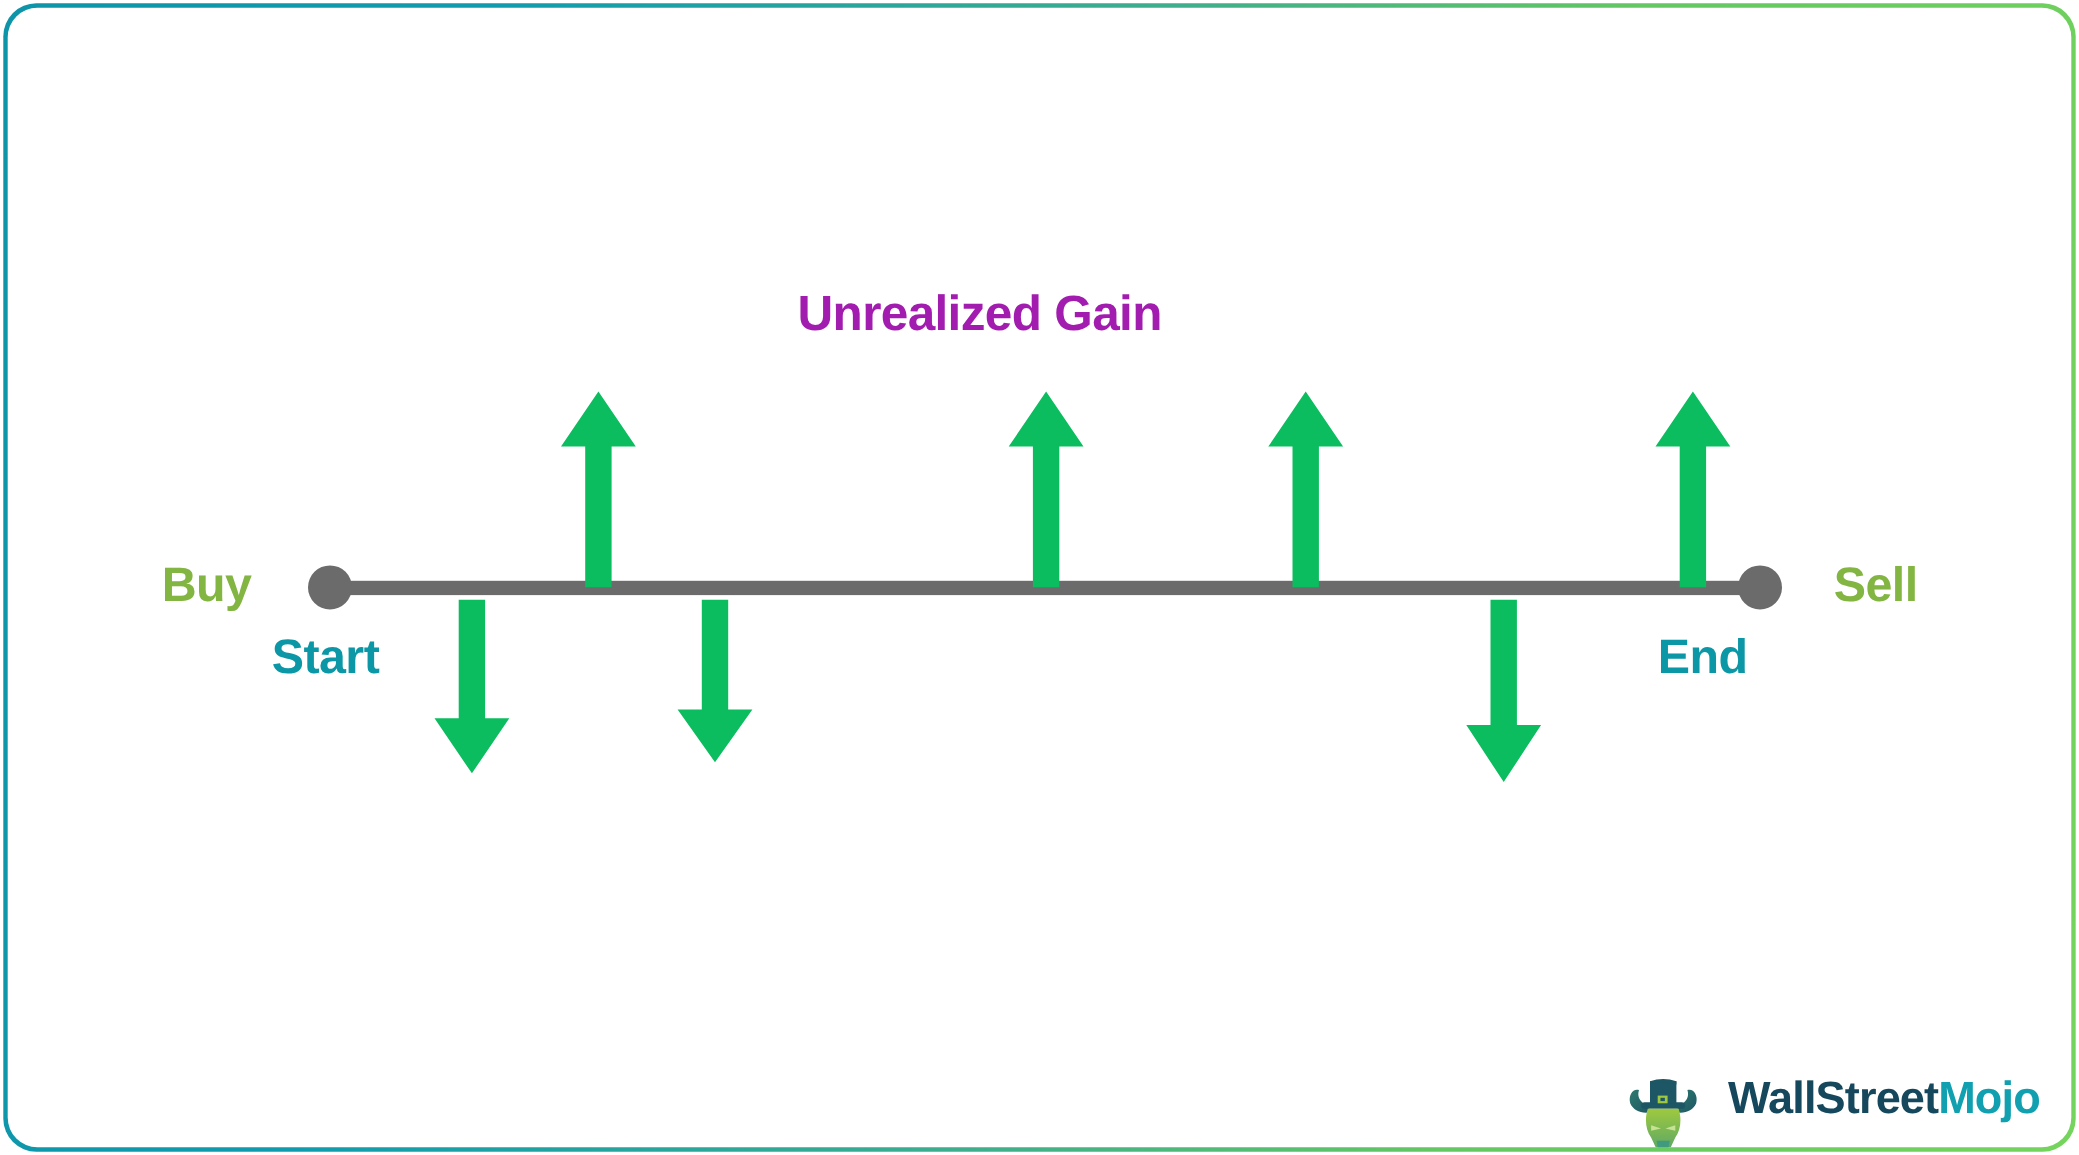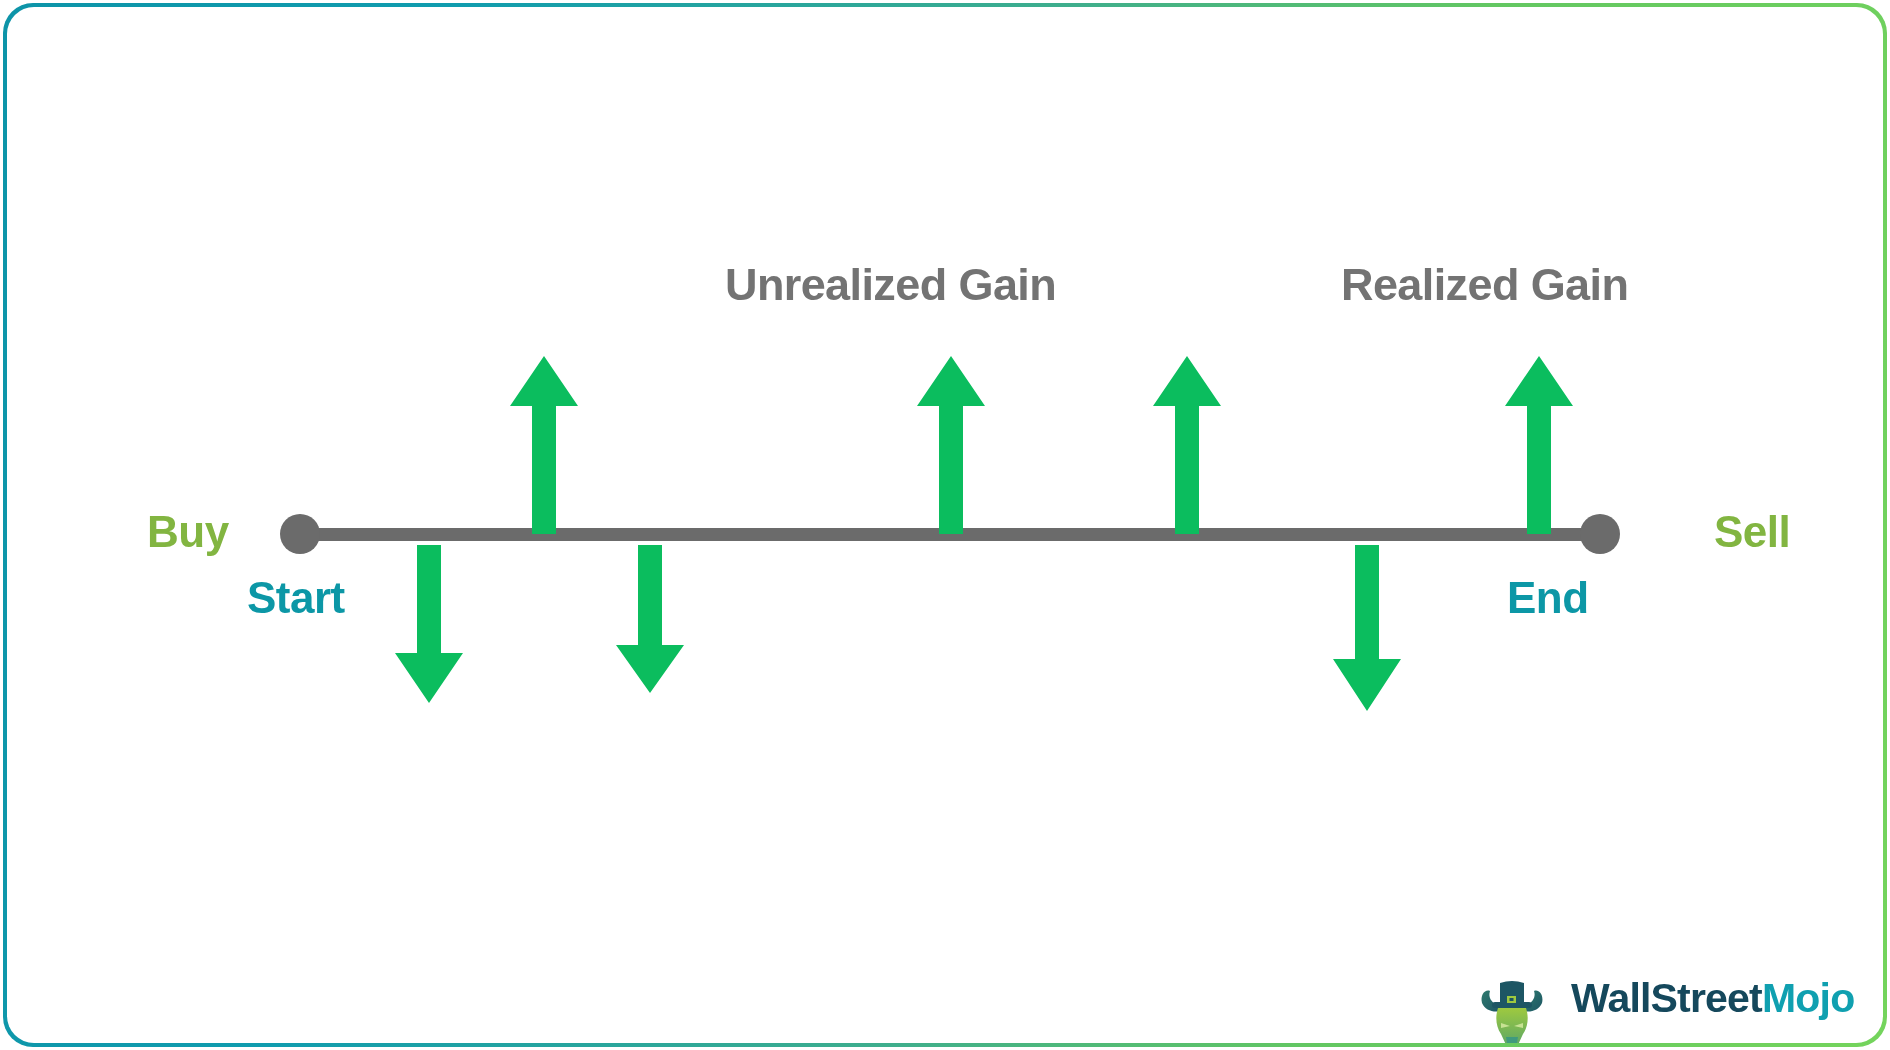--- a/index.html
+++ b/index.html
@@ -80,33 +80,33 @@
     font-weight: 700;
     letter-spacing: -0.5px;
     white-space: nowrap;
   }
   .label-buy, .label-sell {
     color: #82b541;
     font-size: 44px;
     margin-left: 12px;
   }
   .label-buy  { left: 128px; top: 500px; }
-  .label-sell { left: 1695px; top: 500px; }
+  .label-sell { left: 1648px; top: 500px; }
 
   .label-start, .label-end {
     color: #0c97a6;
     font-size: 44px;
   }
   .label-start { left: 194px; top: 566px; margin-left: 46px; }
   .label-end   { left: 1500px; top: 566px; }
 
   
   .annot {
     position: absolute;
-    color: #737373;
+    color: #a21caf;
     font-size: 45px;
     font-weight: 700;
     letter-spacing: -0.6px;
     white-space: nowrap;
   }
   .annot-unrealized-gain { left: 718px; top: 252px; }
   .annot-realized-gain   { left: 1334px; top: 252px; }
   .annot-unrealized-loss { left: 449px; top: 735px; }
 
   
@@ -185,21 +185,20 @@
         <div class="edge-label label-buy">Buy</div>
 
         <div class="edge-label label-start">Start</div>
 
         <div class="edge-label label-sell">Sell</div>
 
         <div class="edge-label label-end">End</div>
 
         <div class="annot annot-unrealized-gain">Unrealized Gain</div>
 
-        <div class="annot annot-realized-gain">Realized Gain</div>
 
 
         <div class="logo">
           <span class="logo-mark-wrap">
             <svg class="logo-mark" viewBox="0 0 66 78" xmlns="http://www.w3.org/2000/svg">
               <defs>
                 <linearGradient id="bodyGrad" x1="0" y1="0" x2="0" y2="1">
                   <stop offset="0%" stop-color="#9ec93f"></stop>
                   <stop offset="100%" stop-color="#4fa06e"></stop>
                 </linearGradient>

